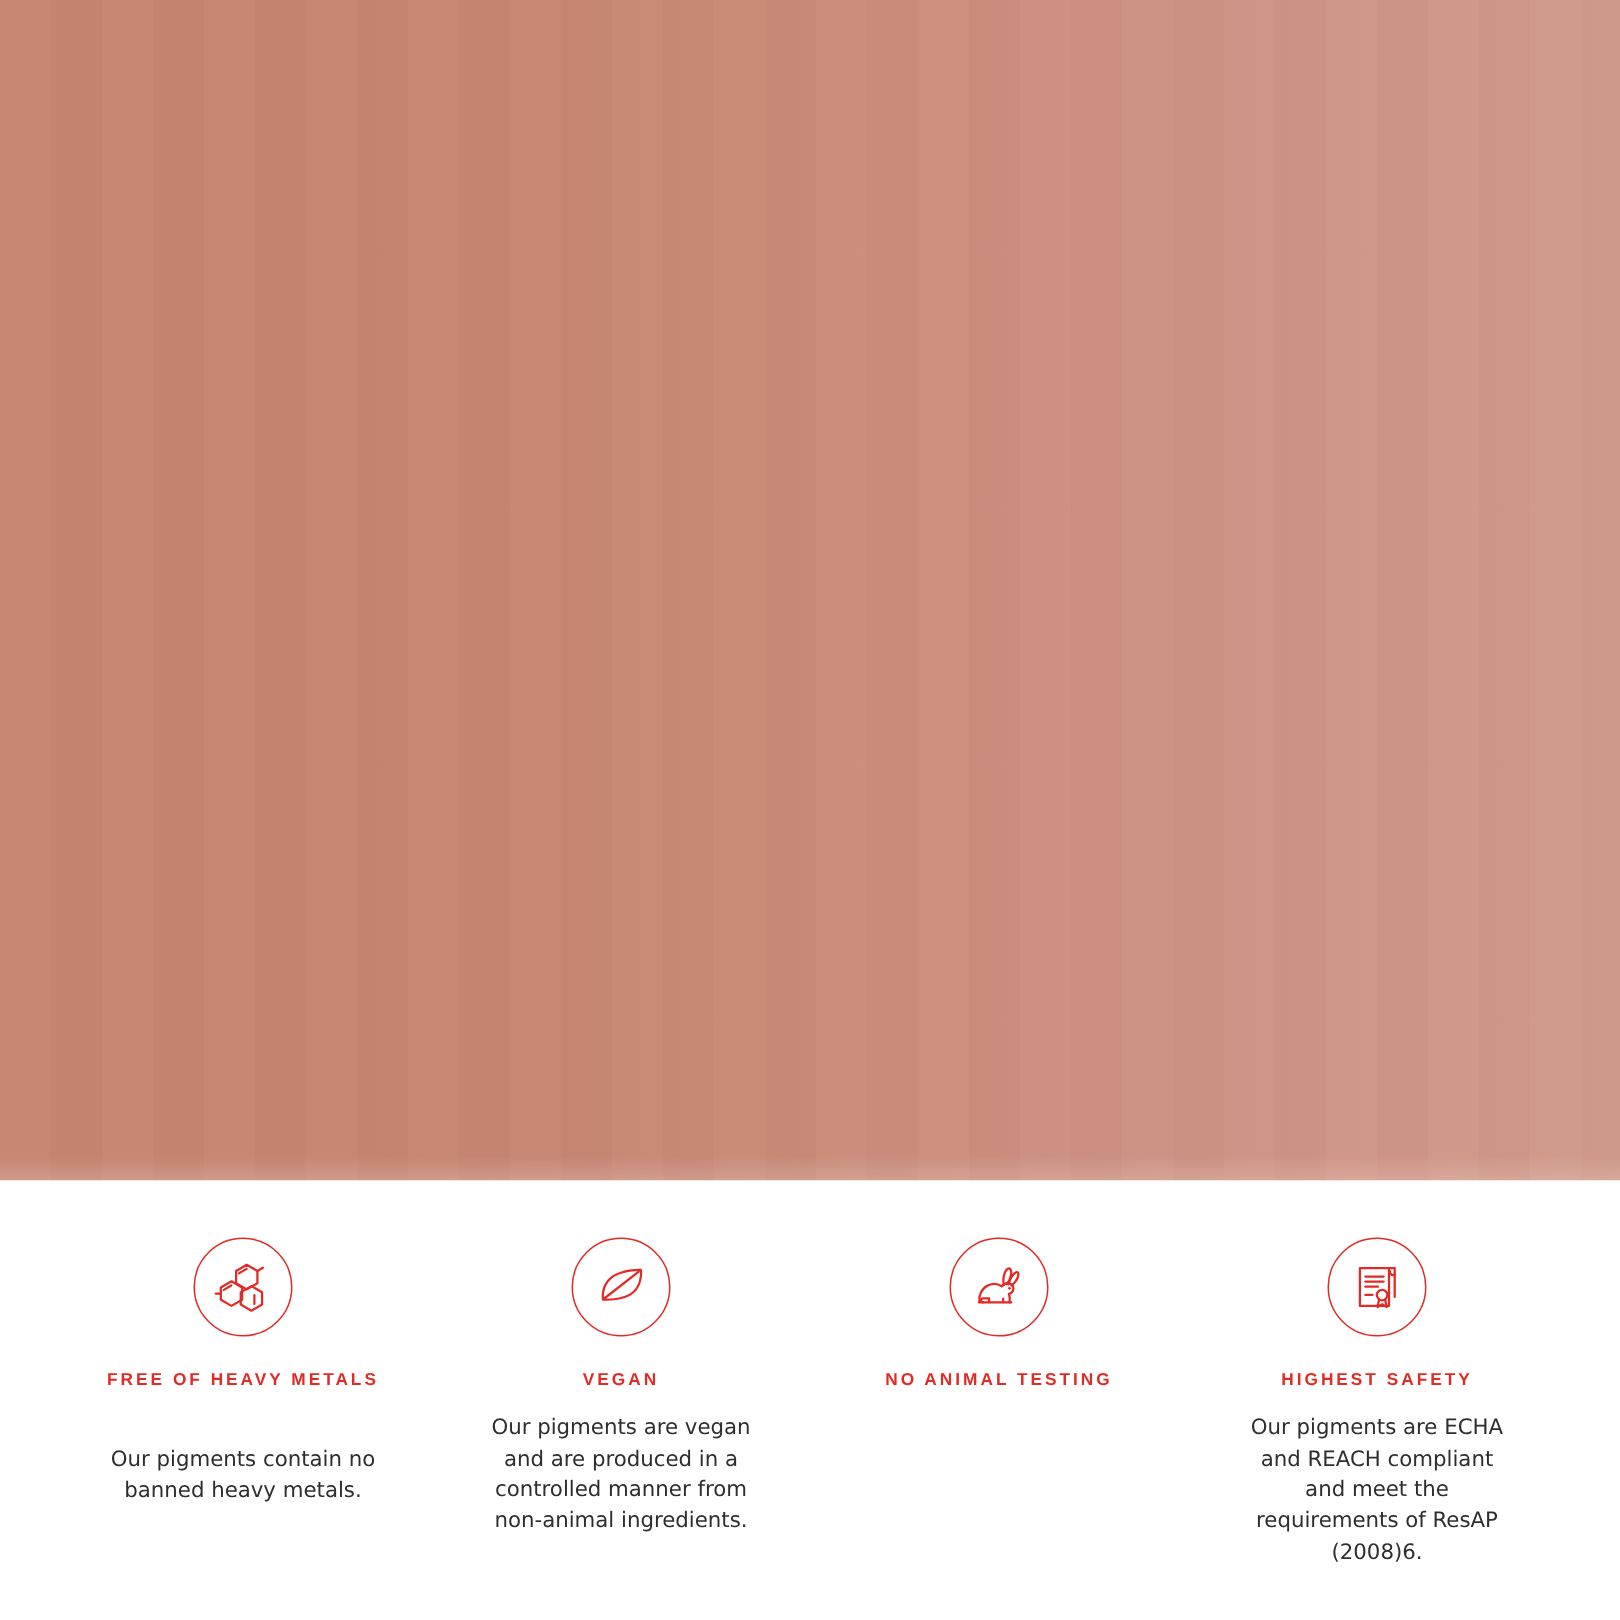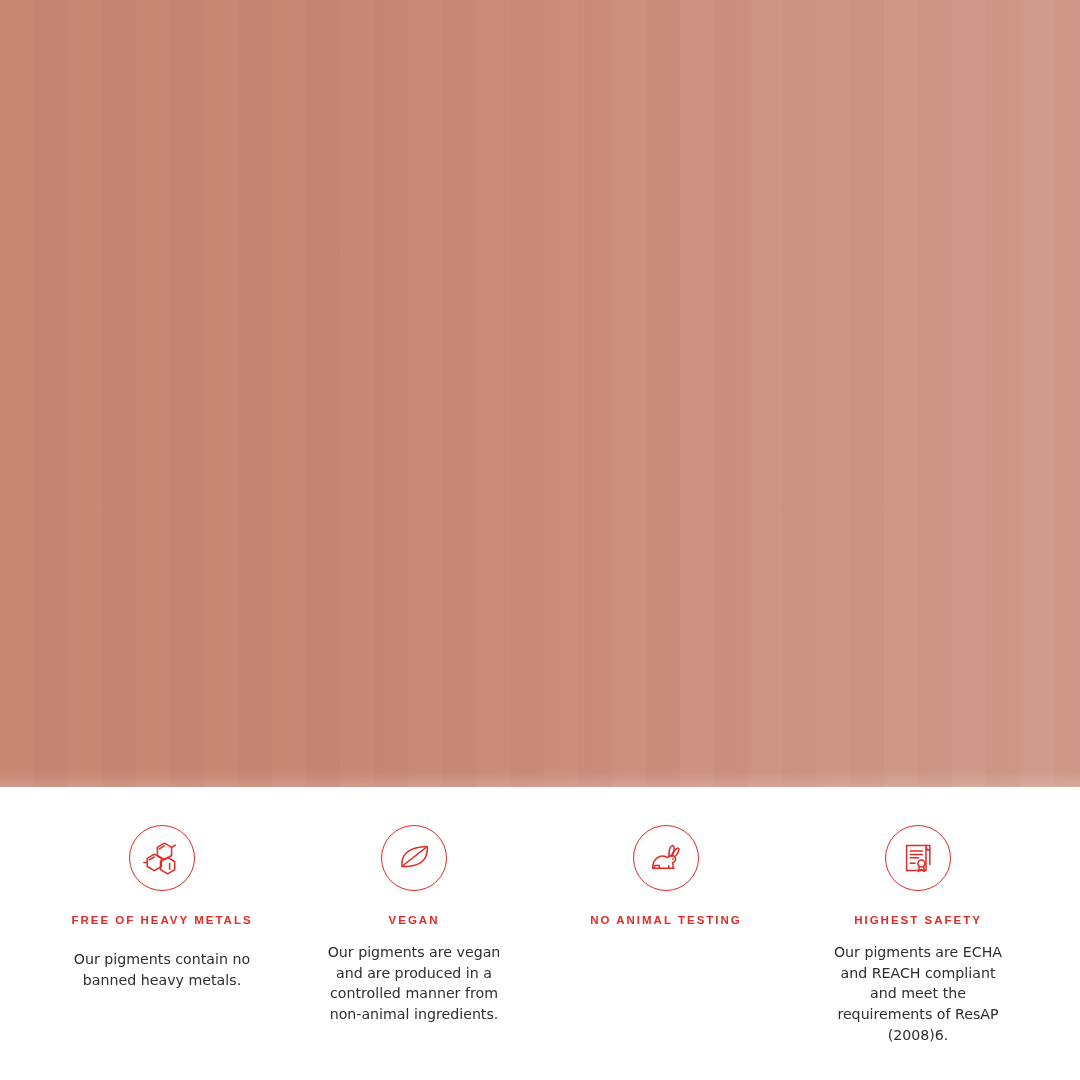--- a/index.html
+++ b/index.html
@@ -110,21 +110,21 @@
   }
 
   .feature-desc {
     margin-top: 15px;
     font-size: 14.2px;
     line-height: 20.8px;
     color: #2e2e2e;
     max-width: 182px;
     font-family: "DejaVu Sans", "Liberation Sans", sans-serif;
   }
-  .feature[data-col="0"] .feature-desc { margin-top: 22px; }
+  .feature[data-col="0"] .feature-desc { margin-top: 36px; }
 </style>
 </head>
 <body>
 
 <div class="page">
 
   <div class="hero">
     <div class="hero-bands"></div>
     <div class="hero-fade-bottom"></div>
   </div>

